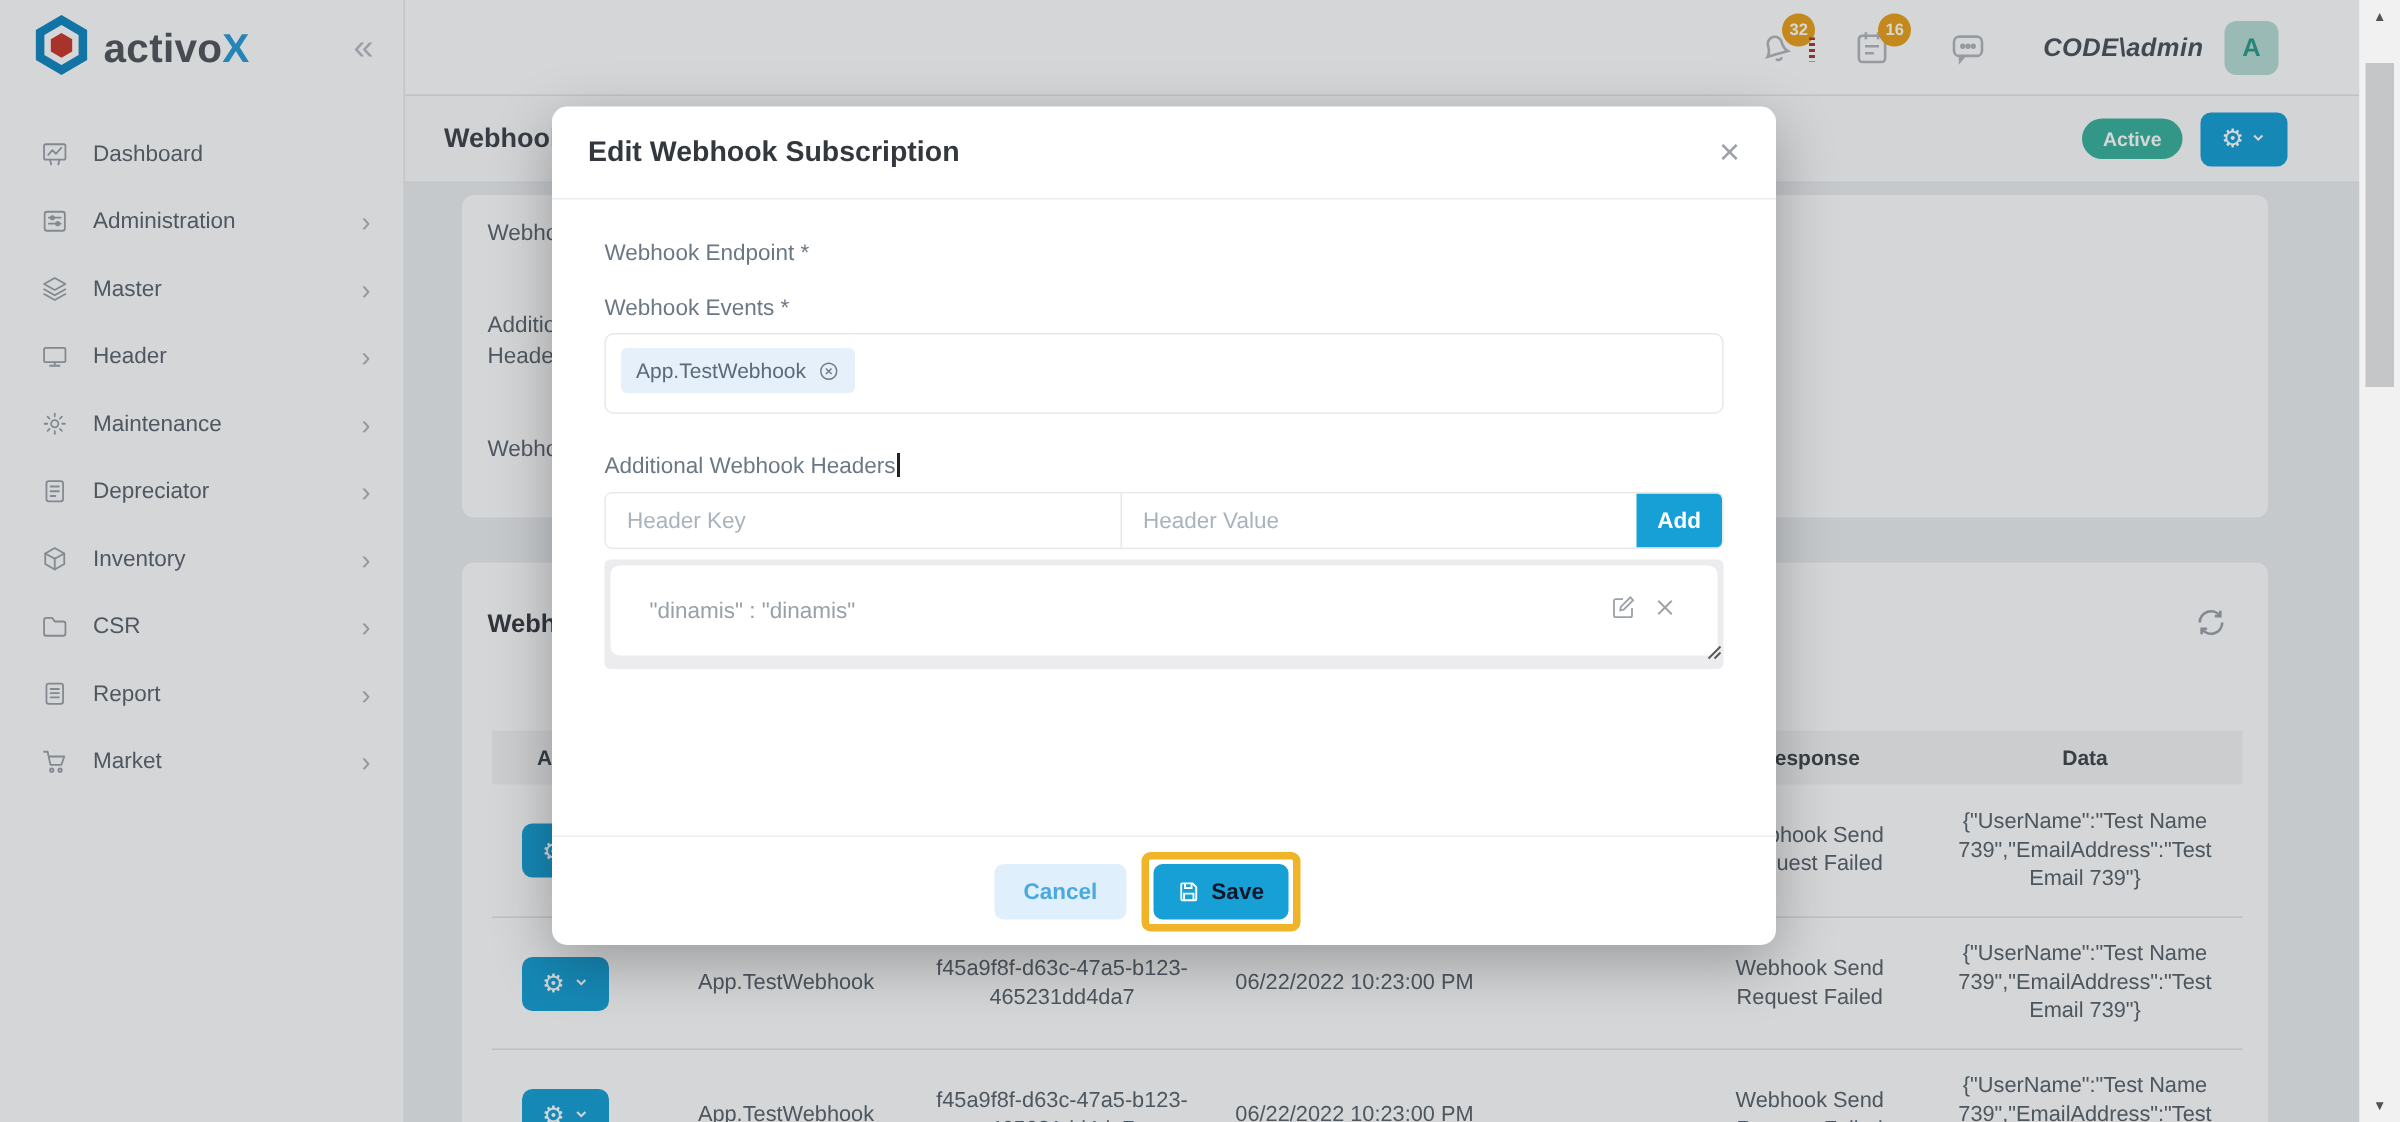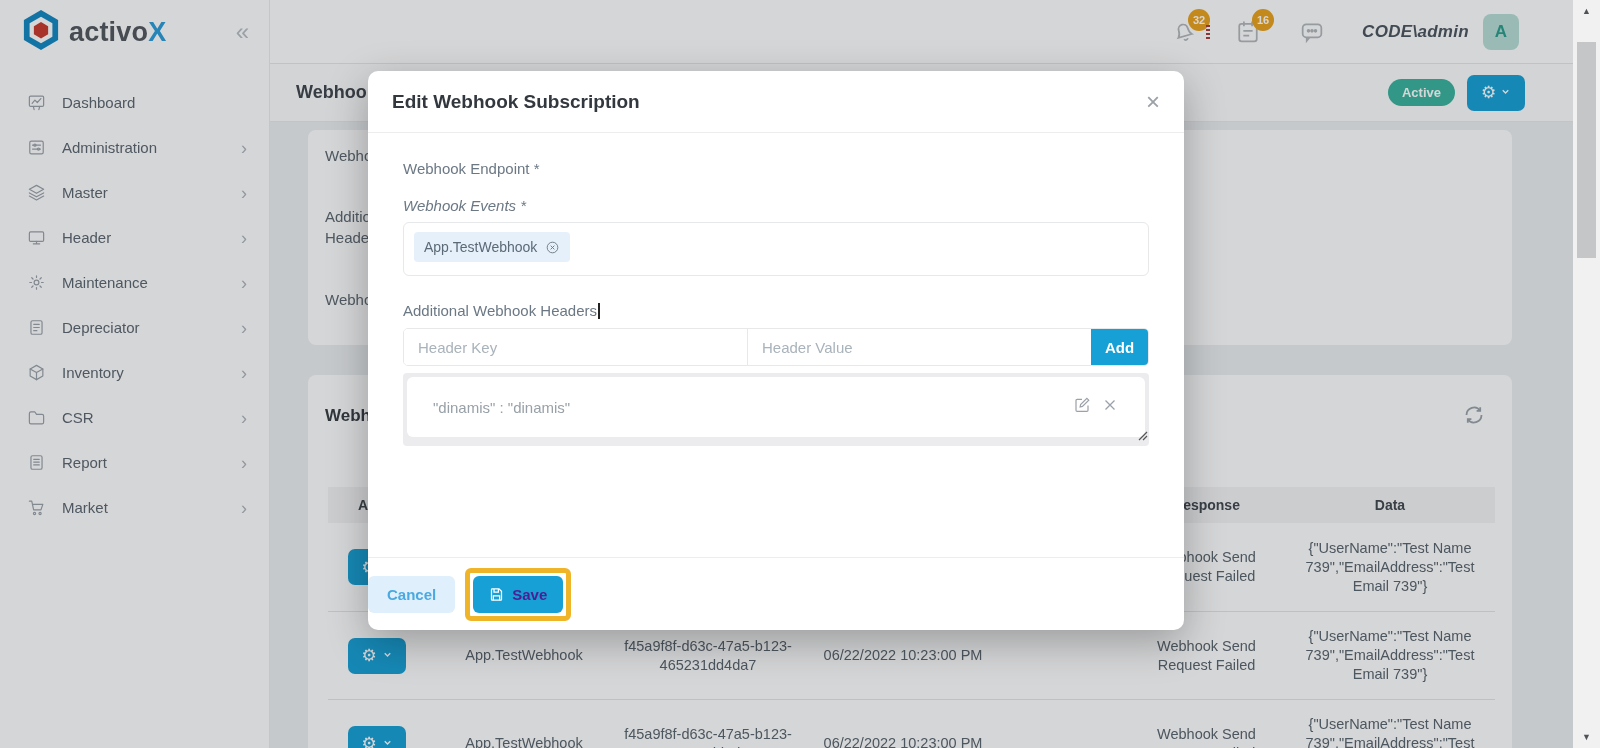--- a/index.html
+++ b/index.html
@@ -53,43 +53,43 @@
 
   
   .overlay { position:absolute; left:0; top:0; width:1573px; height:748px; background:rgba(23,27,33,0.18); z-index:5; }
 
   .modal { position:absolute; left:368px; top:24px; width:816px; height:559px; background:#fff; border-radius:10px; box-shadow:0 12px 40px rgba(0,0,0,.28); z-index:10;margin-top:47px; }
   .m-head { height:62px; display:flex; align-items:center; padding:0 24px; border-bottom:1px solid #ededee; }
   .m-title { font-size:19px; font-weight:700; color:#32383e; }
   .m-close { margin-left:auto; color:#9ba1a7; font-size:24px; line-height:1; cursor:pointer; font-weight:400; }
   .m-body { padding:0 35px; }
   .f-label { margin-top:27px; font-size:15px; color:#6b7884; }
-  .f-label.second { margin-top:20px;font-style:italic; }
+  .f-label.second { margin-top:20px; }
   .f-label.third { margin-top:26px; }
   .caret { display:inline-block; width:1.5px; height:16px; background:#222; vertical-align:-3px; margin-left:1px; }
   .text-input { margin-top:8px; width:100%; height:38px; border:1px solid #e6e8ea; border-radius:6px; padding:0 14px; font-size:15px; color:#555f68; font-family:"Liberation Sans",sans-serif; outline:none; }
   .events-box { margin-top:8px; width:100%; height:54px; border:1px solid #e6e8ea; border-radius:6px; padding:9px 10px; cursor:text; }
   .tag { display:inline-flex; align-items:center; background:#e5f0fb; border-radius:4px; padding:7px 10px; font-size:14px; color:#5b6a76; }
   .tag-x { margin-left:8px; color:#6b7a86; display:flex; cursor:pointer; }
   .tag-x svg { width:15px; height:15px; }
   .hdr-row { margin-top:9px; display:flex; border:1px solid #e6e8ea; border-radius:5px; overflow:hidden; height:38px; }
   .hdr-row input { flex:1; border:none; outline:none; padding:0 14px; font-size:15px; color:#555f68; font-family:"Liberation Sans",sans-serif; }
   .hdr-row input::placeholder { color:#a9b3bb; }
   .hdr-row .split { width:1px; background:#e6e8ea; }
   .add-btn { width:57px; background:#17a0d6; color:#fff; border:none; font-size:15px; font-weight:700; cursor:pointer; font-family:"Liberation Sans",sans-serif; }
   .hdr-list { margin-top:7px; background:#ececee; border-radius:4px; padding:4px 4px 9px 4px; height:73px; position:relative; }
   .hdr-card { background:#fff; border-radius:6px; height:60px; display:flex; align-items:center; padding:0 26px; }
   .hdr-entry { color:#98a1a8; font-size:15px; }
   .hdr-actions { margin-left:auto; display:flex; align-items:center; gap:10px; color:#9aa1a9; }
   .hdr-actions svg { width:18px; height:18px; cursor:pointer; }
   .resize-handle { position:absolute; right:1px; bottom:1px; }
-  .m-foot { position:absolute; left:0; bottom:0; width:100%; height:73px; border-top:1px solid #ededee; display:flex; align-items:center; justify-content:flex-start; padding-right:22px; }
+  .m-foot { position:absolute; left:0; bottom:0; width:100%; height:73px; border-top:1px solid #ededee; display:flex; align-items:center; justify-content:center; padding-right:22px; }
   .cancel-btn { background:#dfeffc; color:#4aa9e0; border:none; border-radius:6px; font-size:15px; font-weight:700; padding:10px 19px; cursor:pointer; font-family:"Liberation Sans",sans-serif; }
   .save-wrap { margin-left:10px; border:5px solid #f0b429; border-radius:6px; padding:3px; }
-  .save-btn { background:#17a0d6; color:#4c1d95; border:none; border-radius:6px; font-size:15px; font-weight:700; padding:10px 16px; display:flex; align-items:center; gap:8px; cursor:pointer; font-family:"Liberation Sans",sans-serif; }
+  .save-btn { background:#17a0d6; color:#0f172a; border:none; border-radius:6px; font-size:15px; font-weight:700; padding:10px 16px; display:flex; align-items:center; gap:8px; cursor:pointer; font-family:"Liberation Sans",sans-serif; }
   .save-btn svg { width:15px; height:15px; }
 
   .artifact { position:absolute; left:1206px; top:25px; width:4px; height:16px; z-index:11;
               background:repeating-linear-gradient(to bottom,#8d3434 0 2px,rgba(0,0,0,0) 2px 4px); }
 
   
   .scrollbar { position:absolute; right:0; top:0; width:27px; height:748px; background:#f1f1f1; z-index:20; }
   .sb-arrow { position:absolute; left:0; width:27px; height:18px; display:flex; align-items:center; justify-content:center; color:#4f5357; font-size:9px; cursor:pointer; }
   .sb-up { top:2px; } .sb-down { bottom:2px; }
   .sb-thumb { position:absolute; left:4px; top:42px; width:19px; height:216px; background:#c4c6c8; cursor:pointer; }

